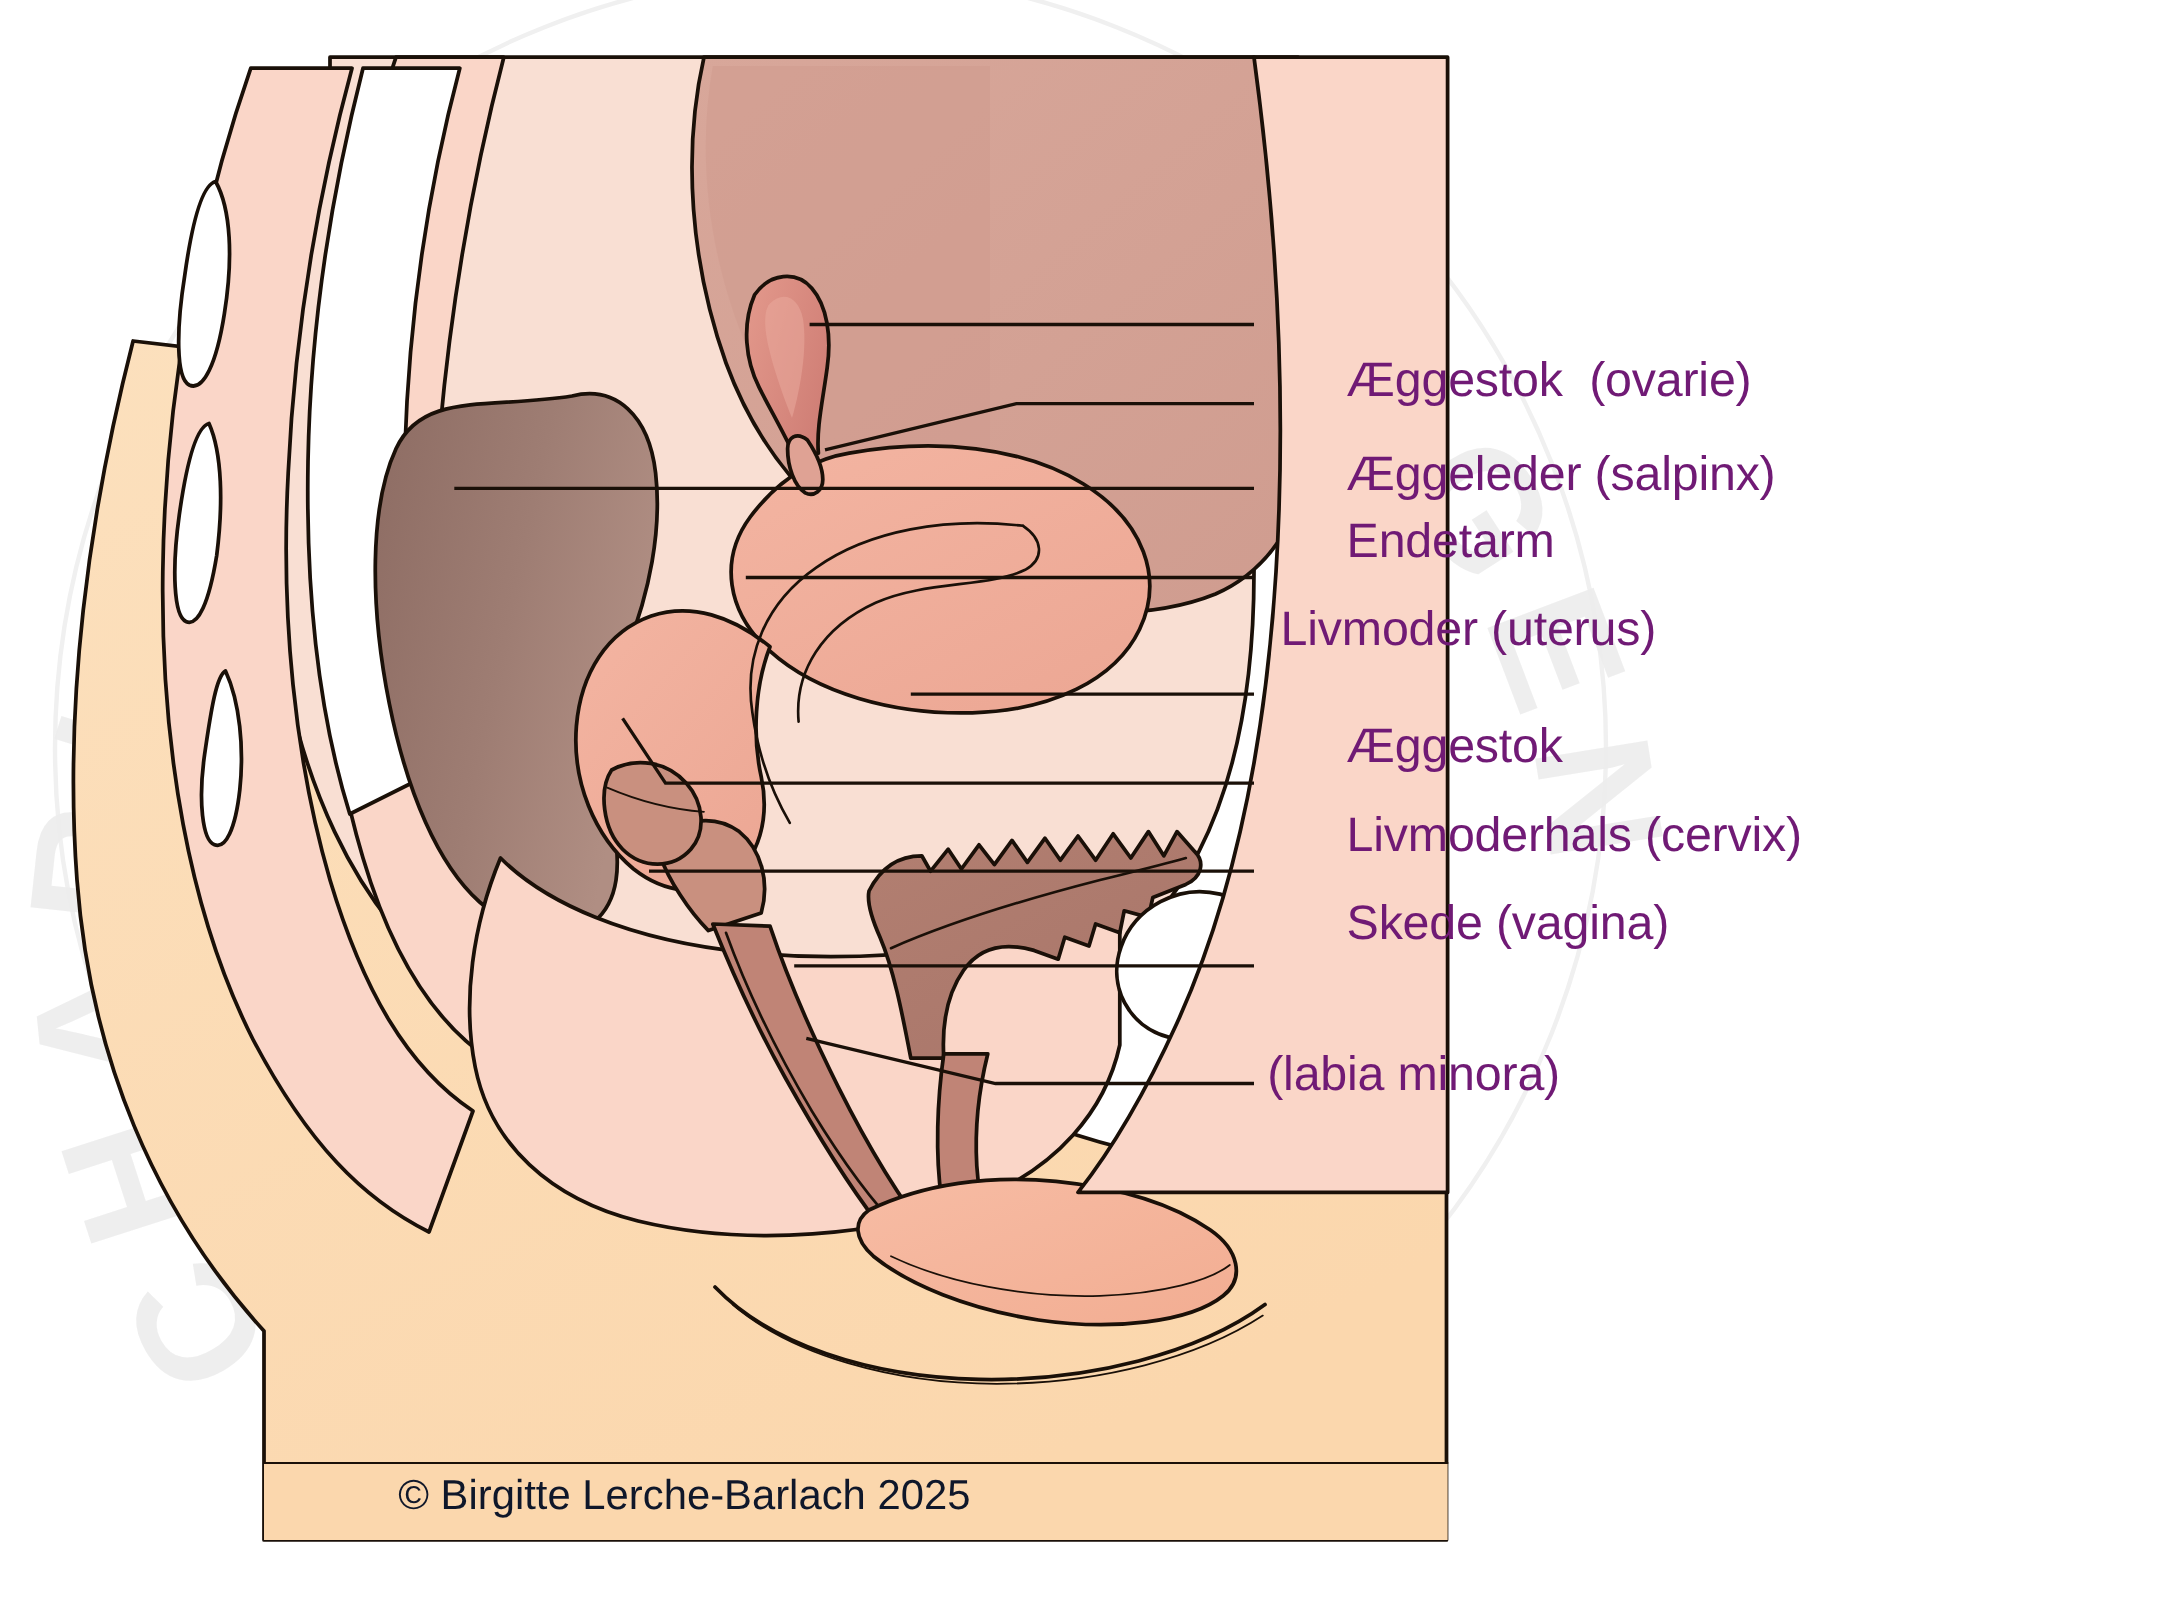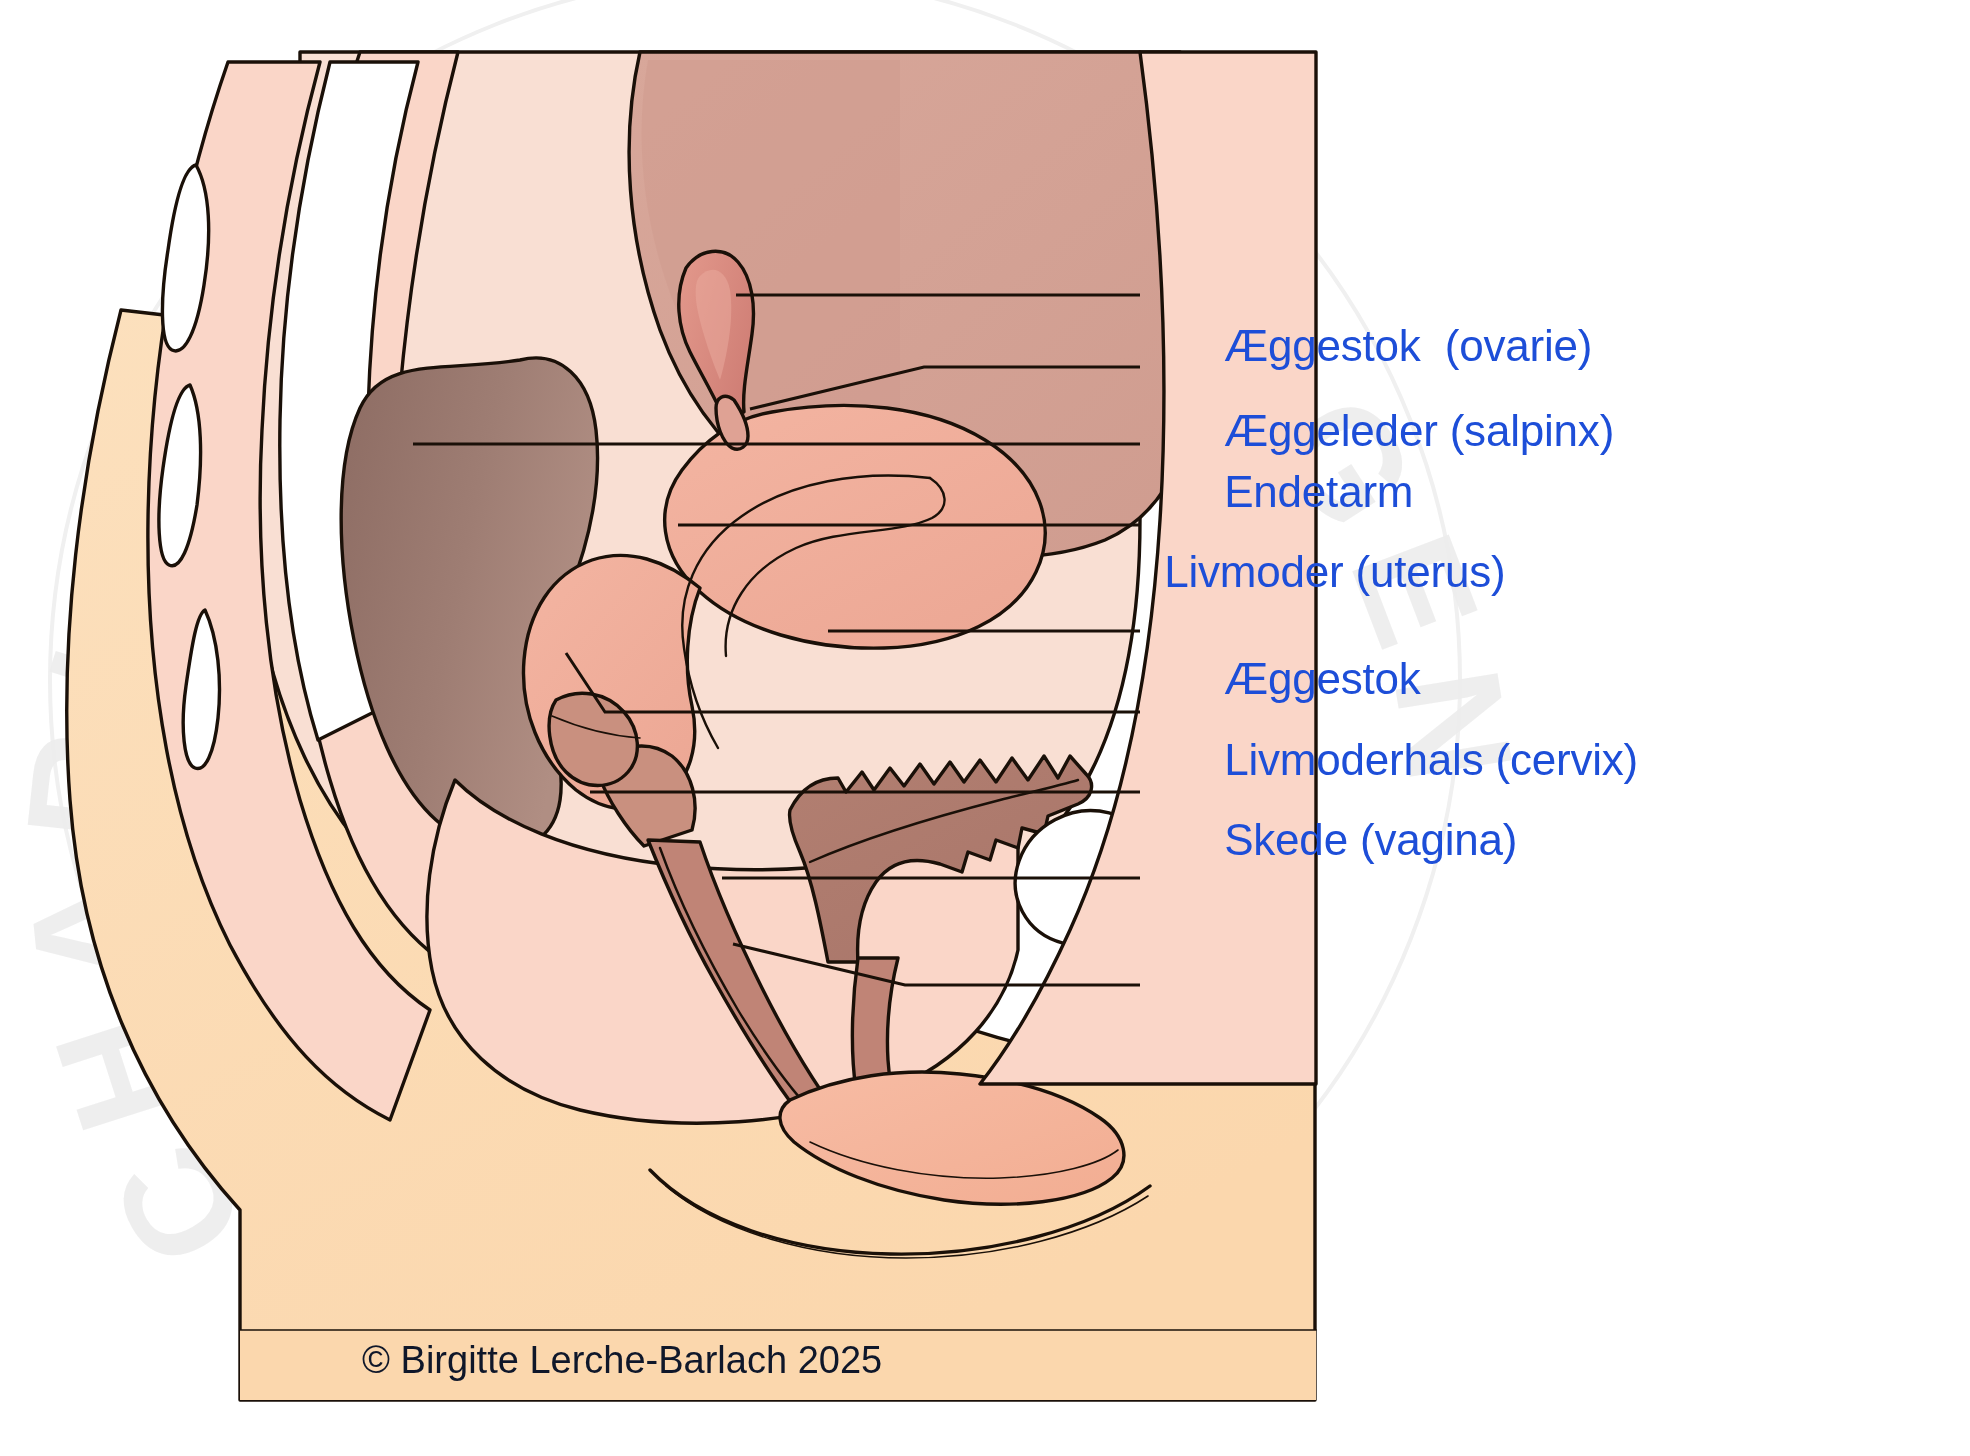--- a/index.html
+++ b/index.html
@@ -15,21 +15,21 @@
   .wm-layer{position:absolute;inset:0;pointer-events:none;}
   .wm-svg{position:absolute;left:0;top:0;}
 
   
   .illus{position:absolute;left:0;top:0;}
 
   
   .labels{position:absolute;left:0;top:0;width:1970px;height:1456px;}
   .label{
     position:absolute;
-    color:#1d4ed8;
+    color:#701a75;
     font-size:44px;
     line-height:50px;
     letter-spacing:-0.2px;
     white-space:pre;
     font-family:"Liberation Sans", sans-serif;
   }
   .label .l2{display:block;}
 
   .copyright{
     position:absolute;
@@ -334,20 +334,21 @@
 
     <div class="label" style="left:1152px;top:765px;">
       <span>Skede (vagina)</span>
     </div>
 
     <div class="label" style="left:1152px;top:685px;">
       <span>Livmoderhals (cervix)</span>
     </div>
 
     <div class="label" style="left:1152px;top:852px;">
+      <span class="l2">(labia minora)</span>
     </div>
 
 
   </div>
 
   <div class="copyright">© Birgitte Lerche-Barlach 2025</div>
 
 </div>
 
 </body></html>

